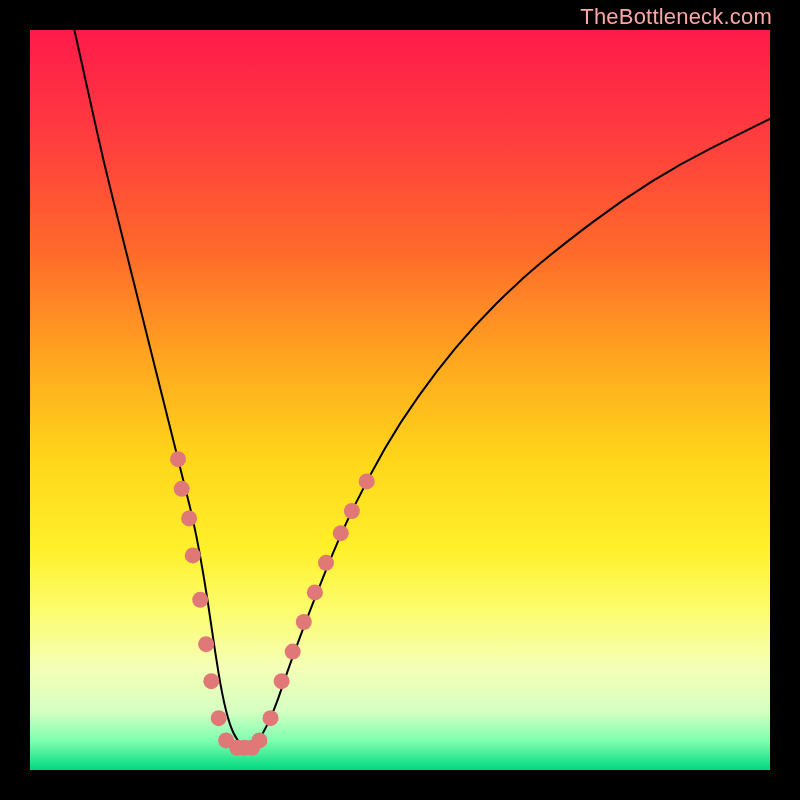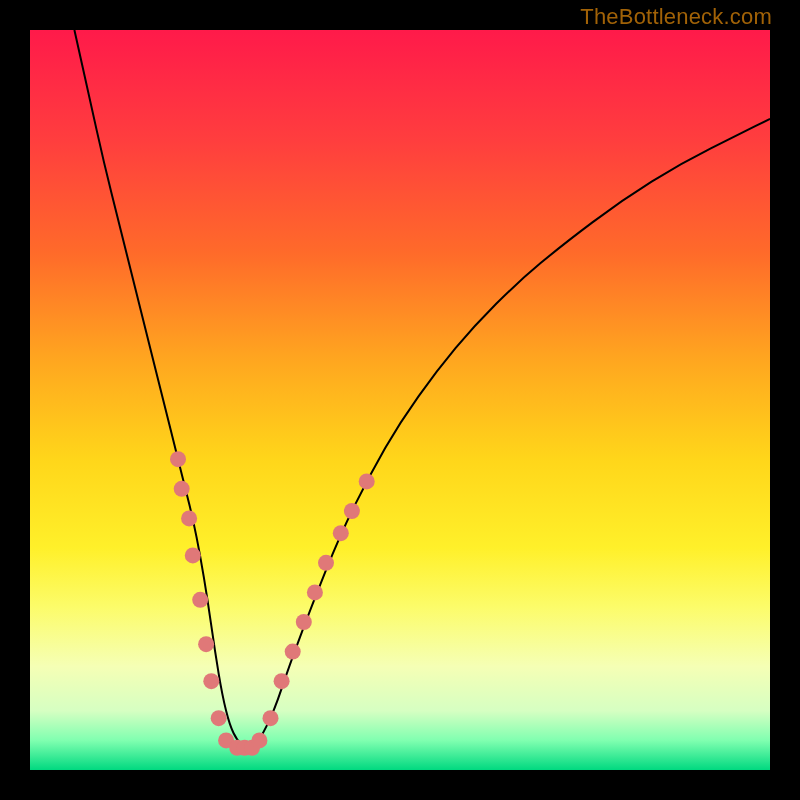--- a/index.html
+++ b/index.html
@@ -23,21 +23,21 @@
     position: absolute;
     left: 0;
     top: 0;
     width: 740px;
     height: 740px;
   }
   .watermark {
     position: absolute;
     top: 4px;
     right: 28px;
-    color: #a16207;
+    color: #fca5a5;
     font-size: 22px;
     font-weight: 500;
     letter-spacing: 0.2px;
     text-align: left;
   }
   svg {
     display: block;
   }
 </style>
 </head>

